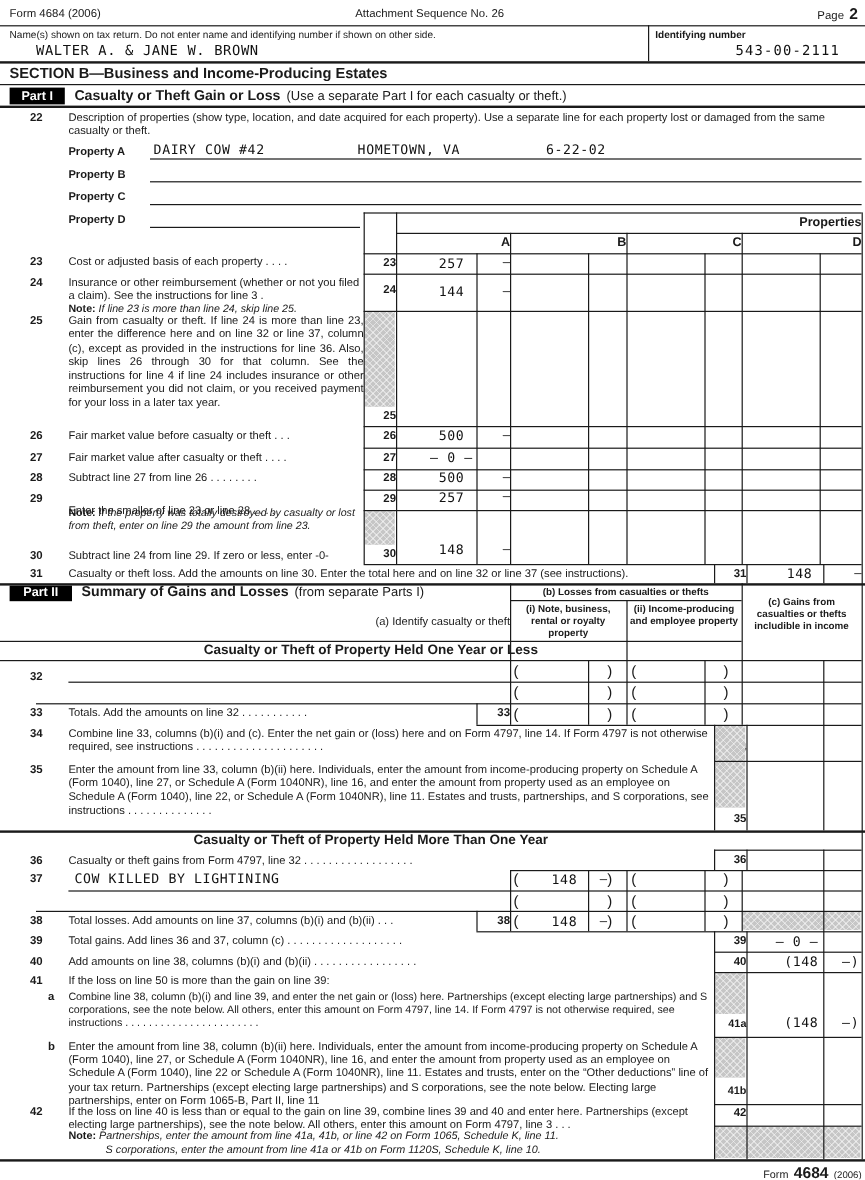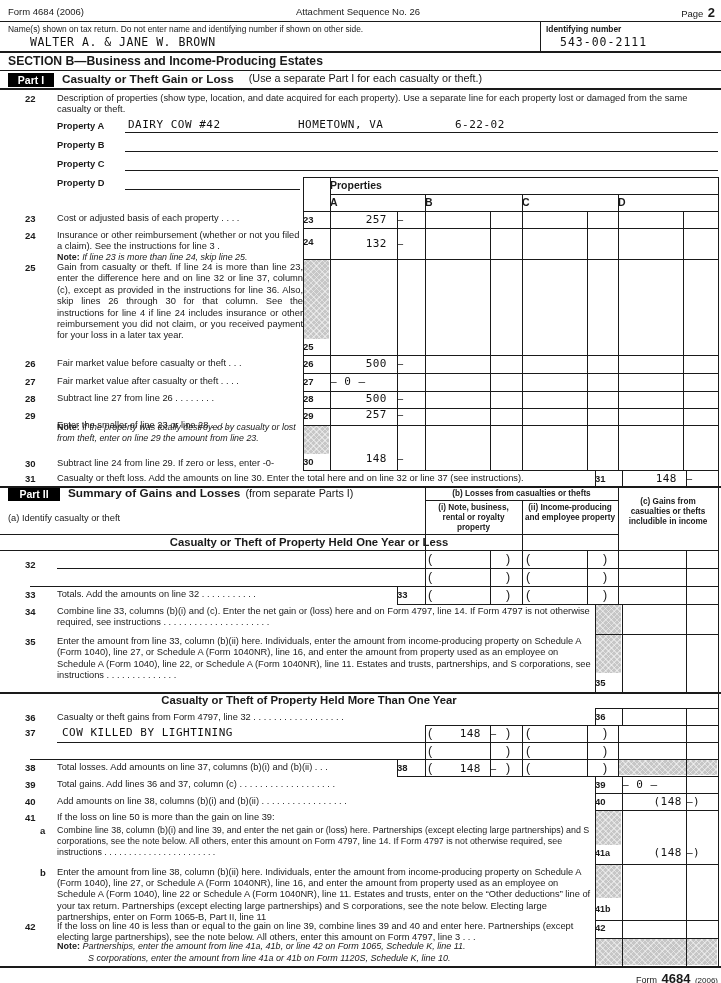--- a/index.html
+++ b/index.html
@@ -8,21 +8,21 @@
         font-family:"Liberation Sans","DejaVu Sans",sans-serif;color:#1a1a1a}
   .abs{position:absolute}
   .hl{position:absolute;background:#1a1a1a}
   .vl{position:absolute;background:#1a1a1a;width:1px}
   .shade{position:absolute;background:#c6c6c6;
          background-image:repeating-linear-gradient(45deg,rgba(255,255,255,.45) 0 1px,transparent 1px 4px),
                           repeating-linear-gradient(-45deg,rgba(255,255,255,.45) 0 1px,transparent 1px 4px)}
   .lbl{font-size:9.3px;line-height:11.4px}
   .sm{font-size:8.2px;line-height:10px;text-align:center;font-weight:bold}
   .num{font-size:9.5px;font-weight:bold}
-  .ctr{text-align:left}
+  .ctr{text-align:right}
   .b{font-weight:bold}
   .i{font-style:italic}
   .hw{font-family:"DejaVu Sans Mono","Liberation Mono",monospace;font-size:11px;letter-spacing:.5px;
       white-space:nowrap;color:#111}
   .amt{font-family:"DejaVu Sans Mono","Liberation Mono",monospace;font-size:11px;letter-spacing:.5px;
        text-align:right;color:#111;padding-right:5px}
   .paren{font-size:12.5px;line-height:14px}
   .badge{background:#000;color:#fff;font-weight:bold;font-size:10.5px;text-align:center;line-height:14px}
   .secthead{font-weight:bold;font-size:11.3px;text-align:center}
 </style>
@@ -39,21 +39,21 @@
   </div>
 
   <div class="abs" style="left:8px;top:24px;font-size:8.4px">Name(s) shown on tax return. Do not enter name and identifying number if shown on other side.</div>
   <div class="abs hw" style="left:30px;top:35px;width:400px;height:14px;font-size:11.5px">WALTER A. &amp; JANE W. BROWN</div>
   <div class="abs" style="left:546px;top:24px;font-size:8.4px;font-weight:bold">Identifying number</div>
   <div class="abs hw ctr" style="left:560px;top:35px;width:140px;height:14px;font-size:11.5px;letter-spacing:1px">543-00-2111</div>
 
   <div class="abs" style="left:8px;top:54px;font-size:12.2px;font-weight:bold">SECTION B—Business and Income-Producing Estates</div>
 
   <div class="abs badge" style="left:8px;top:73px;width:46px;height:14px">Part I</div>
-  <div class="abs" style="left:62px;top:72px;display:flex;gap:15px;align-items:flex-start">
+  <div class="abs" style="left:62px;top:72px;display:flex;gap:5px;align-items:flex-end">
     <span style="font-size:11.8px;font-weight:bold">Casualty or Theft Gain or Loss</span>
     <span style="font-size:10.8px">(Use a separate Part I for each casualty or theft.)</span>
   </div>
 
   <div class="abs num" style="left:25px;top:93px">22</div>
   <div class="abs lbl" style="left:57px;top:93px;width:656px">Description of properties (show type, location, and date acquired for each property). Use a separate line for each property lost or damaged from the same casualty or theft.</div>
 
   <div class="abs lbl b" style="left:57px;top:121px">Property A</div>
   <div class="abs hw" style="left:128px;top:118px;height:13px">DAIRY COW #42</div>
   <div class="abs hw" style="left:298px;top:118px;height:13px">HOMETOWN, VA</div>
@@ -111,21 +111,21 @@
   <div class="abs num ctr" style="left:303px;top:236px;width:27px">24</div>
   <div class="abs num ctr" style="left:303px;top:341px;width:27px">25</div>
   <div class="abs num ctr" style="left:303px;top:358px;width:27px">26</div>
   <div class="abs num ctr" style="left:303px;top:376px;width:27px">27</div>
   <div class="abs num ctr" style="left:303px;top:393px;width:27px">28</div>
   <div class="abs num ctr" style="left:303px;top:410px;width:27px">29</div>
   <div class="abs num ctr" style="left:303px;top:456px;width:27px">30</div>
 
   <div class="abs amt" style="left:330px;top:213px;width:62px">257</div>
   <div class="abs ctr" style="left:397px;top:213px;width:28px;font-size:11px">–</div>
-  <div class="abs amt" style="left:330px;top:237px;width:62px">132</div>
+  <div class="abs amt" style="left:330px;top:237px;width:62px">144</div>
   <div class="abs ctr" style="left:397px;top:237px;width:28px;font-size:11px">–</div>
   <div class="abs amt" style="left:330px;top:357px;width:62px">500</div>
   <div class="abs ctr" style="left:397px;top:357px;width:28px;font-size:11px">–</div>
   <div class="abs hw ctr" style="left:330px;top:375px;width:64px">– 0 –</div>
   <div class="abs amt" style="left:330px;top:392px;width:62px">500</div>
   <div class="abs ctr" style="left:397px;top:392px;width:28px;font-size:11px">–</div>
   <div class="abs amt" style="left:330px;top:408px;width:62px">257</div>
   <div class="abs ctr" style="left:397px;top:408px;width:28px;font-size:11px">–</div>
   <div class="abs amt" style="left:330px;top:452px;width:62px">148</div>
   <div class="abs ctr" style="left:397px;top:452px;width:28px;font-size:11px">–</div>

